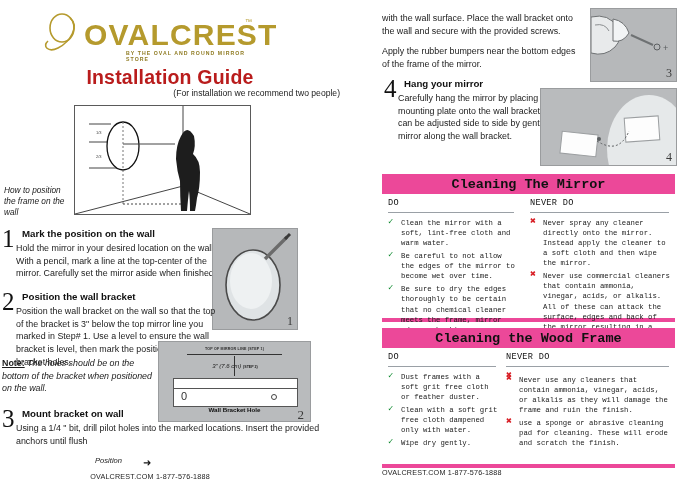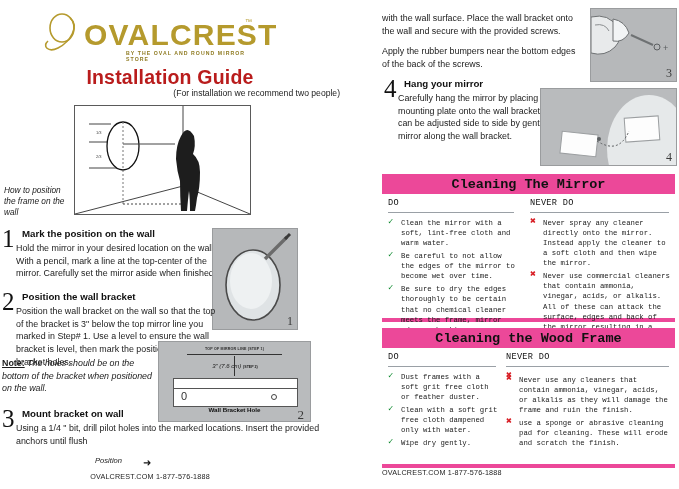--- a/index.html
+++ b/index.html
@@ -181,21 +181,21 @@
     </div>
 
     <div class="continued">Position</div>
     <div class="cont-arrow">➜</div>
     <div class="footer-left">OVALCREST.COM   1-877-576-1888</div>
   </div>
 
   <div class="col-right">
 
     <div class="rtext" style="left:4px;top:12px;width:200px;">with the wall surface. Place the wall bracket onto the wall and secure with the provided screws.</div>
-    <div class="rtext" style="left:4px;top:45px;width:200px;">Apply the rubber bumpers near the bottom edges of the back of the screws.</div>
+    <div class="rtext" style="left:4px;top:45px;width:200px;">Apply the rubber bumpers near the bottom edges of the frame of the mirror.</div>
 
     <div class="photo" style="left:212px;top:8px;width:85px;height:72px;">
       <svg viewBox="0 0 85 72" width="85" height="72">
         <rect width="85" height="72" fill="#b6b8ba"></rect>
         <path d="M0 8 q18 -4 26 10 q6 12 -2 20 q-10 10 -24 6 z" fill="#e8eaeb" stroke="#6e7173" stroke-width="1"></path>
         <path d="M4 16 q10 -2 14 6" fill="none" stroke="#8b8e90" stroke-width="1"></path>
         <path d="M22 10 q12 2 16 14 q-6 10 -16 8 z" fill="#f2f4f5" stroke="#6e7173" stroke-width="1"></path>
         <line x1="40" y1="26" x2="62" y2="36" stroke="#6e7173" stroke-width="2"></line>
         <circle cx="66" cy="38" r="3" fill="none" stroke="#5c5f61" stroke-width="1"></circle>
         <text x="72" y="42" font-size="9" fill="#5c5f61" font-family="Liberation Sans">+</text>

